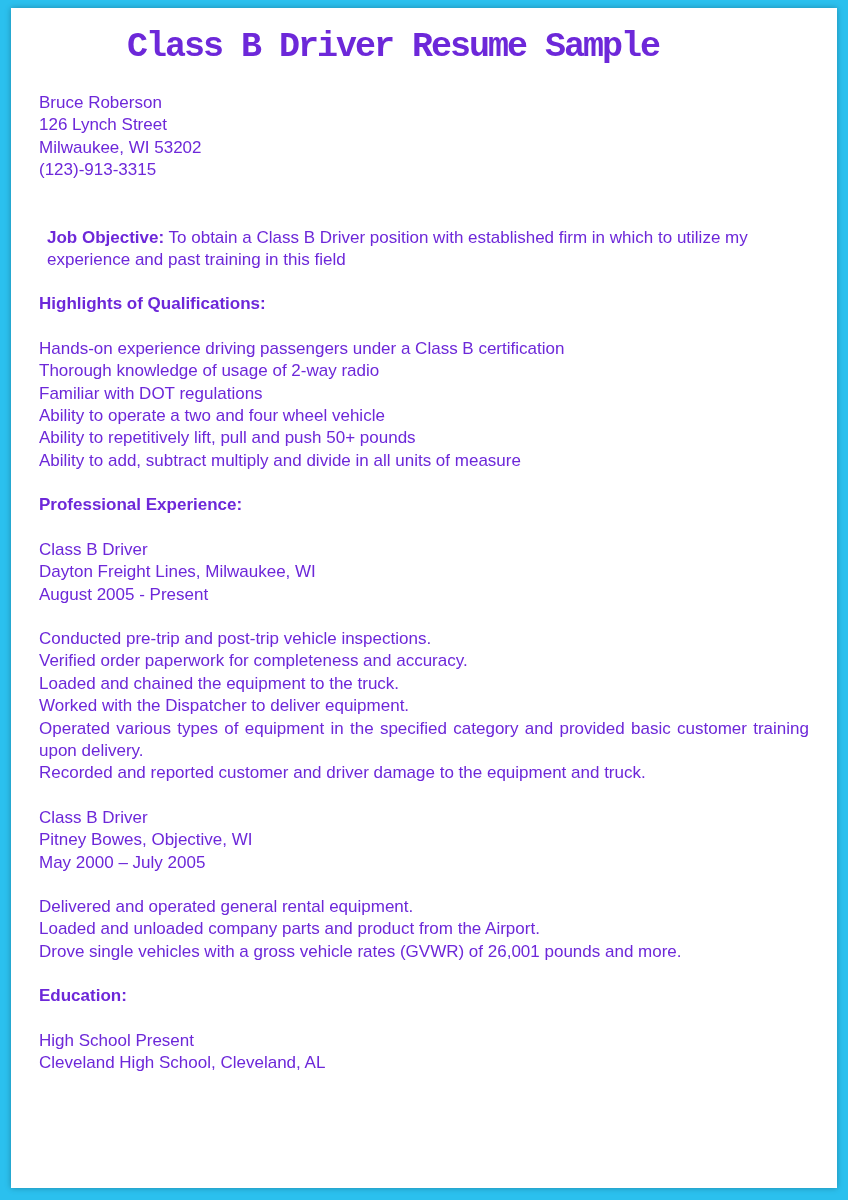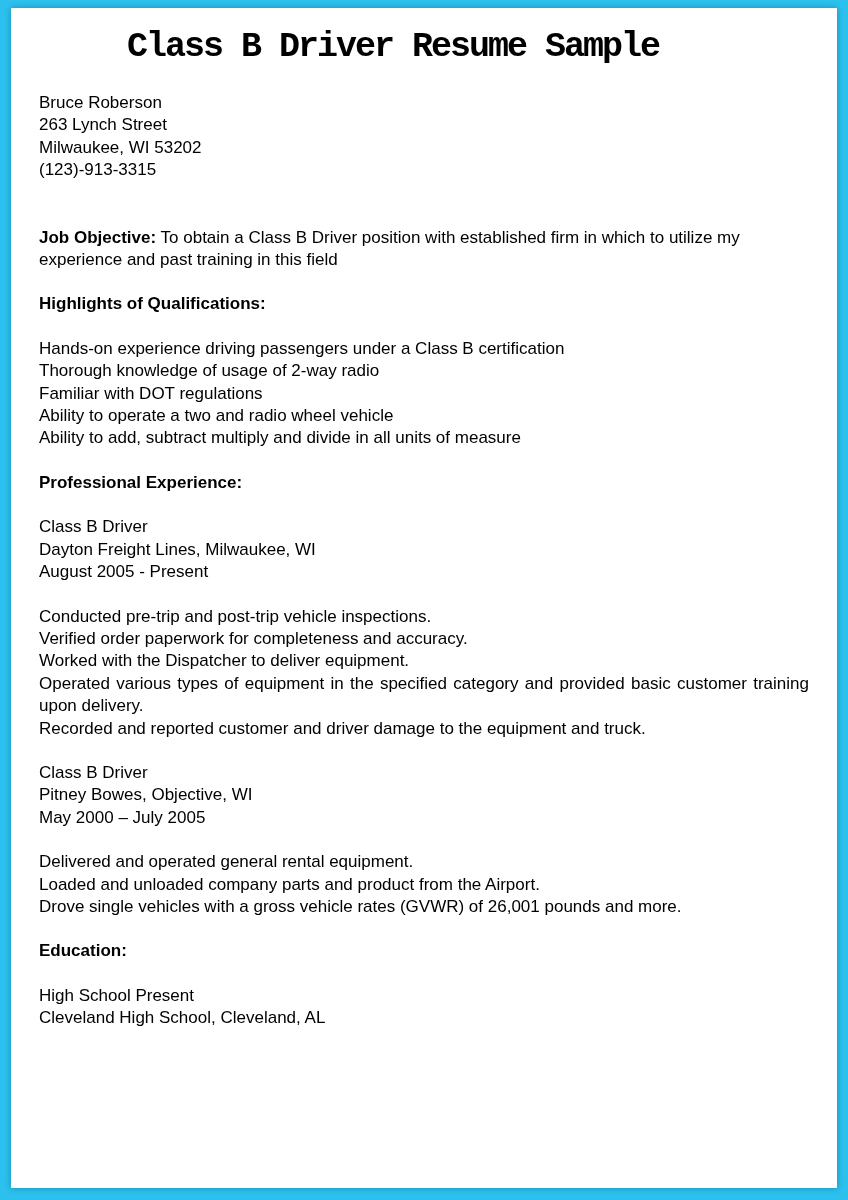--- a/index.html
+++ b/index.html
@@ -31,62 +31,64 @@
     letter-spacing: -2px;
     margin: 4px 0 24px 88px;
     white-space: nowrap;
   }
   .block { margin: 0 0 22px 0; }
   .block.gap2 { margin-bottom: 45px; }
   .line { display: block; }
   .heading { font-weight: bold; }
   .inline-label { font-weight: bold; }
   .justified .line { text-align: justify; }
-  p { margin: 0; }
+  p { margin: 8px; }
 </style>
 </head>
 <body>
 
 <div class="frame" id="frame" style="background: rgb(43, 192, 238);">
-  <div class="page" style="color: #000000; background: rgb(255, 255, 255);">
+  <div class="page" style="color: #6d28d9; background: rgb(255, 255, 255);">
 
     <div class="doc-title">Class B Driver Resume Sample</div>
 
     <div class="block gap2">
       <span class="line">Bruce Roberson</span>
-      <span class="line">263 Lynch Street</span>
+      <span class="line">126 Lynch Street</span>
       <span class="line">Milwaukee, WI 53202</span>
       <span class="line">(123)-913-3315</span>
     </div>
 
     <div class="block">
       <p><span class="inline-label">Job Objective:</span><span> To obtain a Class B Driver position with established firm in which to utilize my experience and past training in this field</span></p>
     </div>
 
     <div class="block heading">Highlights of Qualifications:</div>
 
     <div class="block">
       <span class="line">Hands-on experience driving passengers under a Class B certification</span>
       <span class="line">Thorough knowledge of usage of 2-way radio</span>
       <span class="line">Familiar with DOT regulations</span>
-      <span class="line">Ability to operate a two and radio wheel vehicle</span>
+      <span class="line">Ability to operate a two and four wheel vehicle</span>
+      <span class="line">Ability to repetitively lift, pull and push 50+ pounds</span>
       <span class="line">Ability to add, subtract multiply and divide in all units of measure</span>
     </div>
 
     <div class="block heading">Professional Experience:</div>
 
     <div class="block">
       <span class="line">Class B Driver</span>
       <span class="line">Dayton Freight Lines, Milwaukee, WI</span>
       <span class="line">August 2005 - Present</span>
     </div>
 
     <div class="block justified">
       <span class="line">Conducted pre-trip and post-trip vehicle inspections.</span>
       <span class="line">Verified order paperwork for completeness and accuracy.</span>
+      <span class="line">Loaded and chained the equipment to the truck.</span>
       <span class="line">Worked with the Dispatcher to deliver equipment.</span>
       <span class="line">Operated various types of equipment in the specified category and provided basic customer training upon delivery.</span>
       <span class="line">Recorded and reported customer and driver damage to the equipment and truck.</span>
     </div>
 
     <div class="block">
       <span class="line">Class B Driver</span>
       <span class="line">Pitney Bowes, Objective, WI</span>
       <span class="line">May 2000 – July 2005</span>
     </div>

